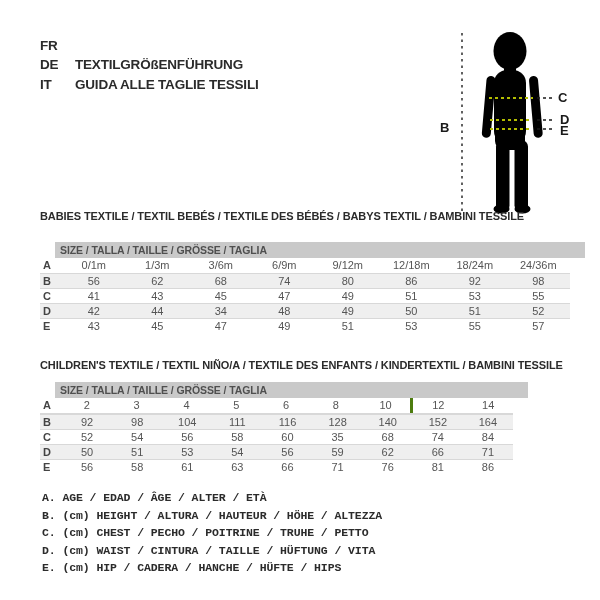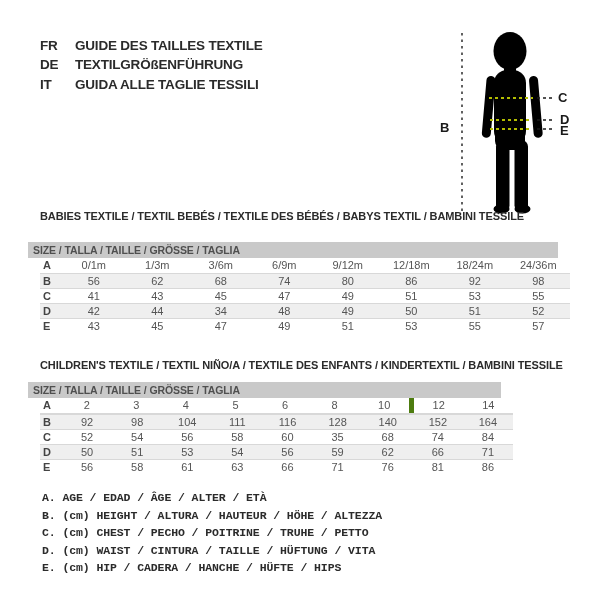--- a/index.html
+++ b/index.html
@@ -18,51 +18,50 @@
   .figure-svg{position:absolute;left:455px;top:22px;}
   .fig-label{position:absolute;font-size:13px;font-weight:700;color:#1a1a1a;}
   .fig-label-b{left:440px;top:120px;}
   .fig-label-c{left:558px;top:90px;}
   .fig-label-d{left:560px;top:112px;}
   .fig-label-e{left:560px;top:123px;}
 
   
   .tbl-title{position:absolute;left:40px;font-size:11px;font-weight:700;letter-spacing:-0.1px;color:#2b2b2b;white-space:nowrap;}
   .tbl-header{
-    position:absolute;left:28px;height:16px;line-height:16px;background:#c9c9c9;
+    position:absolute;left:55px;height:16px;line-height:16px;background:#c9c9c9;
     font-size:10.5px;font-weight:700;color:#4f4f4f;padding-left:5px;box-sizing:border-box;
     letter-spacing:-0.1px;
   }
   .tbl-rows{position:absolute;left:40px;}
   .t-row{display:flex;height:15px;line-height:14px;font-size:11px;color:#555;box-sizing:border-box;}
   .t-row + .t-row{border-top:1px solid #d8d8d8;}
   .t-row.banded{background:#efefef;}
   .t-lab{width:22px;padding-left:3px;box-sizing:border-box;color:#444;font-weight:700;}
   .t-cell{flex:1;text-align:center;}
   #babies-rows{width:530px;}
   #children-rows{width:473px;}
   #babies-header{width:530px;}
   #children-header{width:473px;}
   
-  #children-rows .t-row:nth-child(1) .t-cell:nth-child(9){border-left:5px solid #4d7c0f;}
+  #children-rows .t-row:nth-child(1) .t-cell:nth-child(9){border-left:3px solid #4d7c0f;}
   #children-rows .t-row:nth-child(1){border-bottom:1px solid #d8d8d8;height:16px;}
 
   
   .legend{position:absolute;left:42px;top:489px;}
   .legend-line{height:17.6px;line-height:17.6px;font-size:11.5px;font-weight:700;letter-spacing:-0.1px;white-space:nowrap;font-family:Liberation Mono, monospace;}
 </style>
 </head>
 <body>
 
 <div class="canvas">
 
   <div class="lang-list">
     <div class="lang-row">
       <span class="lang-code">FR</span>
-      <span class="lang-label">GUIDE DES TAILLES TEXTILE</span>
     </div>
     <div class="lang-row">
       <span class="lang-code">DE</span>
       <span class="lang-label">TEXTILGRÖßENFÜHRUNG</span>
     </div>
     <div class="lang-row">
       <span class="lang-code">IT</span>
       <span class="lang-label">GUIDA ALLE TAGLIE TESSILI</span>
     </div>
   </div>

